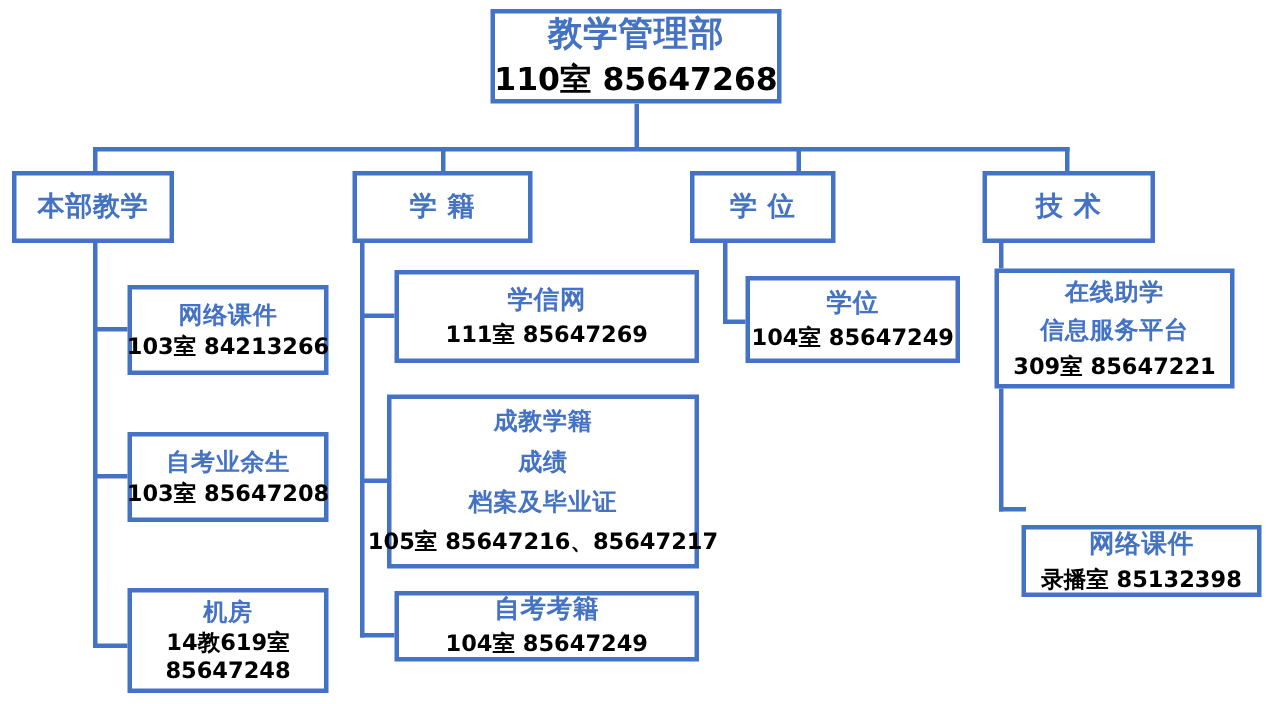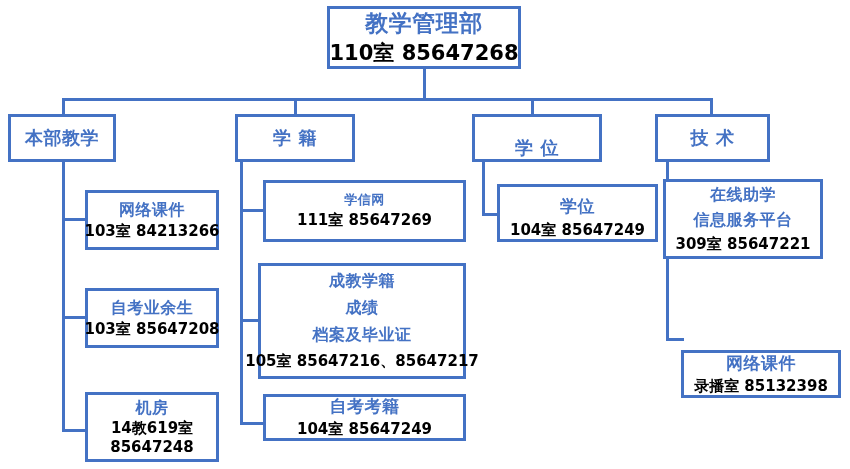--- a/index.html
+++ b/index.html
@@ -44,45 +44,45 @@
 
   
   #n-root { left: 327px; top: 6px; width: 194px; height: 63px; }
   #n-root .title { font-size: 23px; margin-bottom: 3px; }
   #n-root .sub   { font-size: 21px; }
 
   
   .lvl2 .title { font-size: 18px; }
   #n-benbu { left: 8px;   top: 114px; width: 108px; height: 48px; }
   #n-xueji { left: 235px; top: 114px; width: 120px; height: 48px; }
-  #n-xuewei{ left: 472px; top: 114px; width: 130px; height: 48px; justify-content: flex-end; }
+  #n-xuewei{ left: 460px; top: 114px; width: 97px; height: 48px; }
   #n-jishu { left: 655px; top: 114px; width: 115px; height: 48px; }
 
   
   #n-jxyx  { left: 85px; top: 190px;  width: 134px; height: 60px; }
   #n-zkyys { left: 85px; top: 288px;  width: 134px; height: 60px; }
   #n-jifang{ left: 85px; top: 392px;  width: 134px; height: 70px; }
   #n-jxyx .title, #n-zkyys .title { font-size: 16px; margin-bottom: 2px; }
   #n-jxyx .sub,  #n-zkyys .sub   { font-size: 15px; }
   #n-jifang .title { font-size: 16px; margin-bottom: 1px; }
   #n-jifang .sub   { font-size: 15px; }
 
   
   #n-xxw   { left: 263px; top: 180px; width: 203px; height: 62px; }
   #n-cjxj  { left: 258px; top: 263px; width: 208px; height: 116px; }
   #n-zkkj  { left: 263px; top: 394px; width: 203px; height: 47px; }
-  #n-xxw .title { font-size: 13px; margin-bottom: 3px; }
+  #n-xxw .title { font-size: 17px; margin-bottom: 3px; }
   #n-xxw .sub   { font-size: 15px; }
   #n-cjxj .title { font-size: 16px; margin-bottom: 7px; }
   #n-cjxj .sub   { font-size: 15px; }
   #n-zkkj .title { font-size: 17px; margin-bottom: 3px; }
   #n-zkkj .sub   { font-size: 15px; }
 
   
-  #n-xw2 { left: 497px; top: 184px; width: 161px; height: 58px; justify-content: flex-end; }
+  #n-xw2 { left: 497px; top: 184px; width: 143px; height: 58px; }
   #n-xw2 .title { font-size: 17px; margin-bottom: 3px; }
   #n-xw2 .sub   { font-size: 15px; }
 
   
   #n-zxzx { left: 663px; top: 179px; width: 160px; height: 80px; }
   #n-wlkj { left: 681px; top: 310px; width: 160px; height: 48px; margin-top: 40px; }
   #n-zxzx .title { font-size: 16px; margin-bottom: 5px; }
   #n-zxzx .sub   { font-size: 15px; }
   #n-wlkj .title { font-size: 17px; margin-bottom: 3px; }
   #n-wlkj .sub   { font-size: 15px; }

